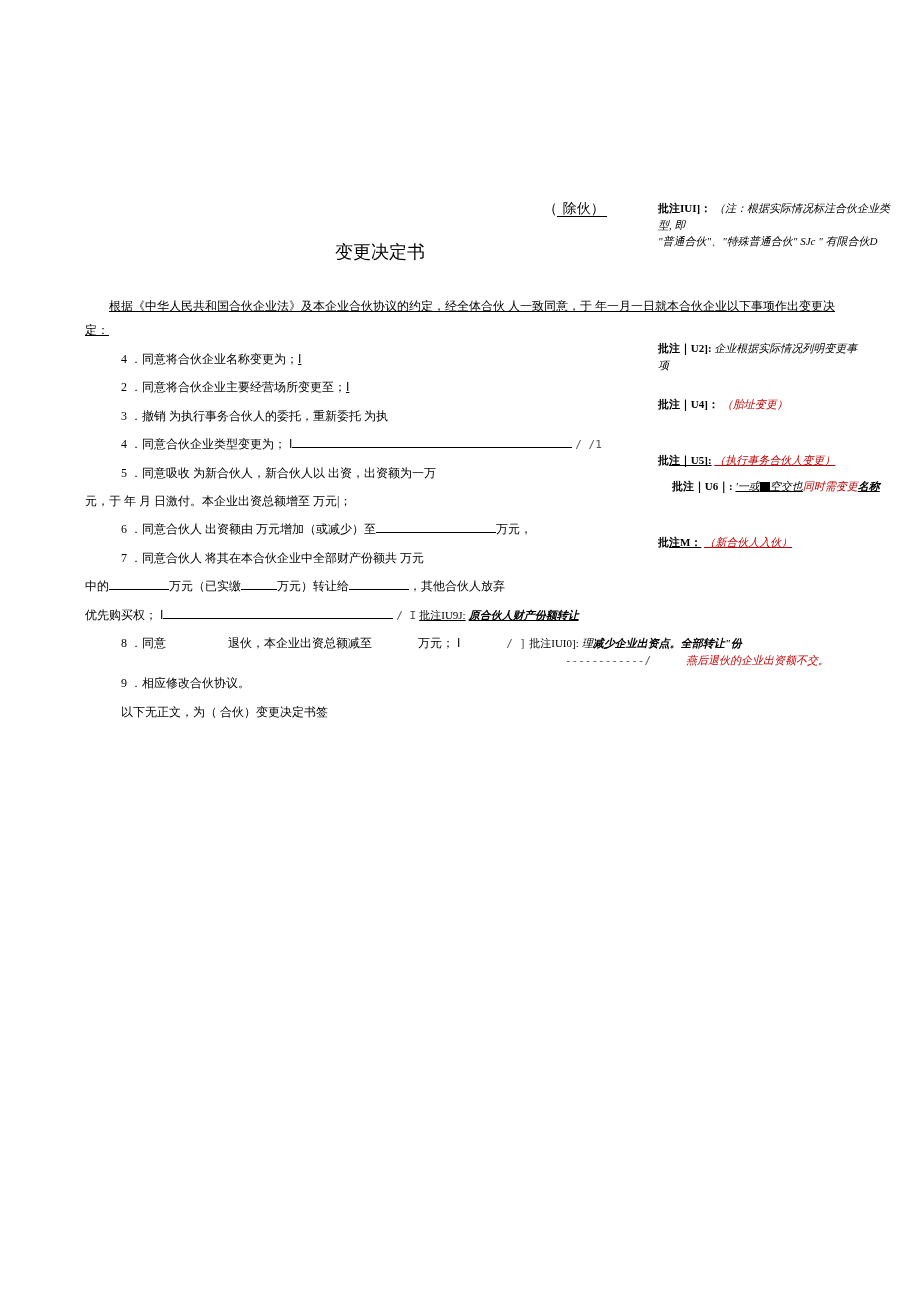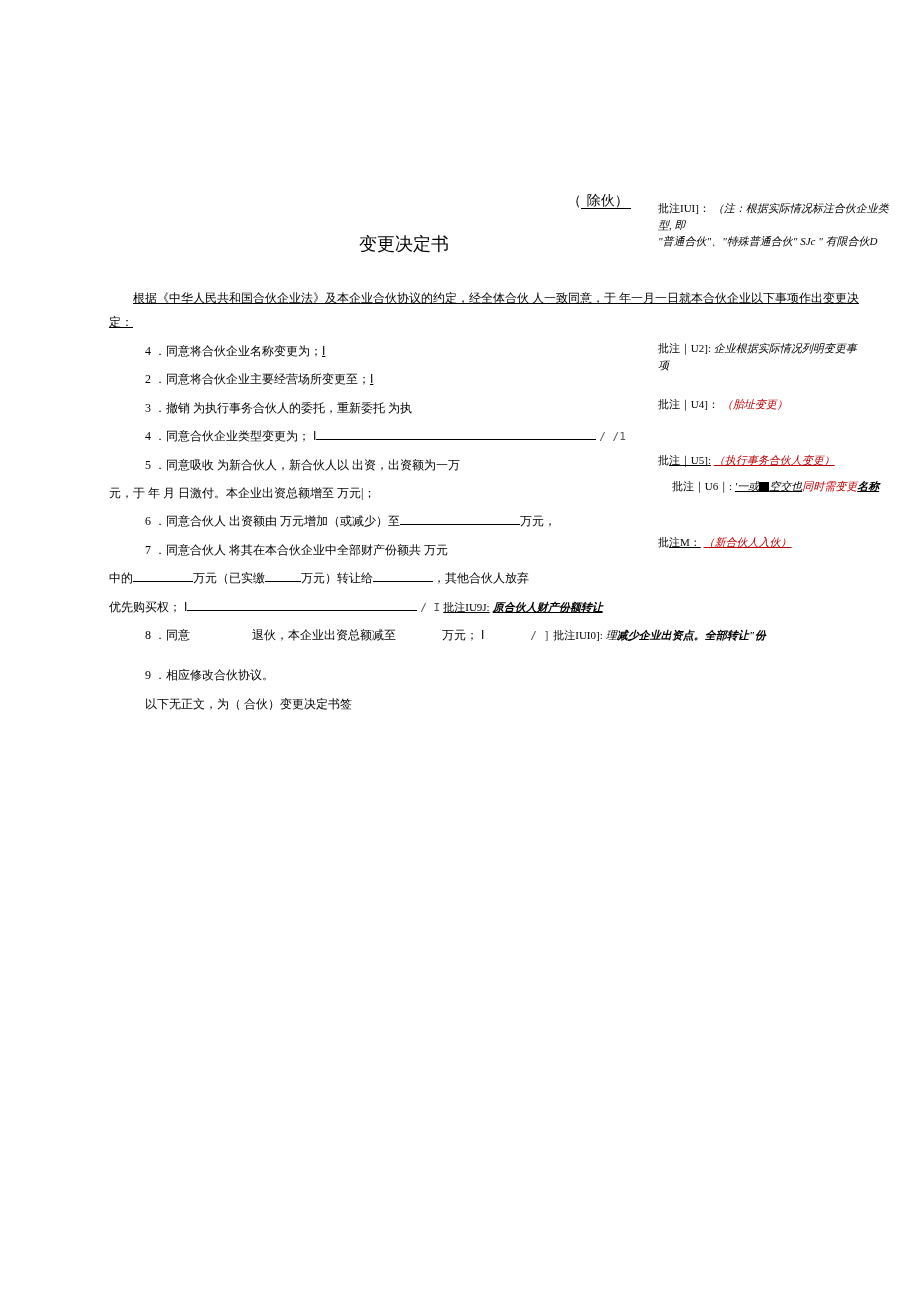--- a/index.html
+++ b/index.html
@@ -7,24 +7,23 @@
       width: 920px;
       height: 1301px;
       background: #fff;
       font-family: "SimSun", "宋体", serif;
       font-size: 12px;
       color: #000;
       position: relative;
     }
     .page {
       position: absolute;
-      top: 192px;
+      top: 200px;
       left: 85px;
       width: 750px;
-      margin-left: 24px;
     }
     .header-line {
       text-align: center;
       font-size: 14px;
       margin-bottom: 22px;
       padding-left: 230px;
     }
     .header-line .removal {
       display: inline-block;
     }
@@ -83,21 +82,21 @@
     }
     .annotation {
       position: absolute;
       font-size: 11px;
       line-height: 1.5;
       font-style: italic;
       width: 235px;
     }
     .annotation .label {
       font-style: normal;
-      font-weight: normal;
+      font-weight: bold;
       margin-top: 19px;
     }
     .annotation .underline {
       text-decoration: underline;
     }
     .annotation .content-red { color: #c00000; }
     .annotation .content-black { color: #000; }
     .connector {
       color: #555;
       font-family: monospace;
@@ -206,20 +205,25 @@
     <span>8 ．同意</span>
     <span style="display:inline-block;width:56px;"></span>
     <span>退伙，本企业出资总额减至</span>
     <span style="display:inline-block;width:40px;"></span>
     <span>万元；</span>
     <span class="tail-marker">I</span>
     <span style="display:inline-block;width:40px;"></span>
     <span class="connector">/ ]</span>
     <span style="font-size:11px;">批注IUI0]:</span>
     <span style="font-size:11px;font-style:italic;">理</span><span style="font-size:11px;font-style:italic;font-weight:bold;">减少企业出资点。全部转让"份</span>
+    <div style="position:absolute; left:480px; top:18px; font-size:10px;">
+      <span class="connector">------------/</span>
+      <span style="display:inline-block;width:30px;"></span>
+      <span style="color:#c00000;font-style:italic;font-size:11px;">燕后退伙的企业出资额不交。</span>
+    </div>
   </div>
 
   <div class="item" style="margin-top:14px;">
     <span>9 ．相应修改合伙协议。</span>
   </div>
 
   <div class="item">
     <span>以下无正文，为（ 合伙）变更决定书签</span>
   </div>
 

